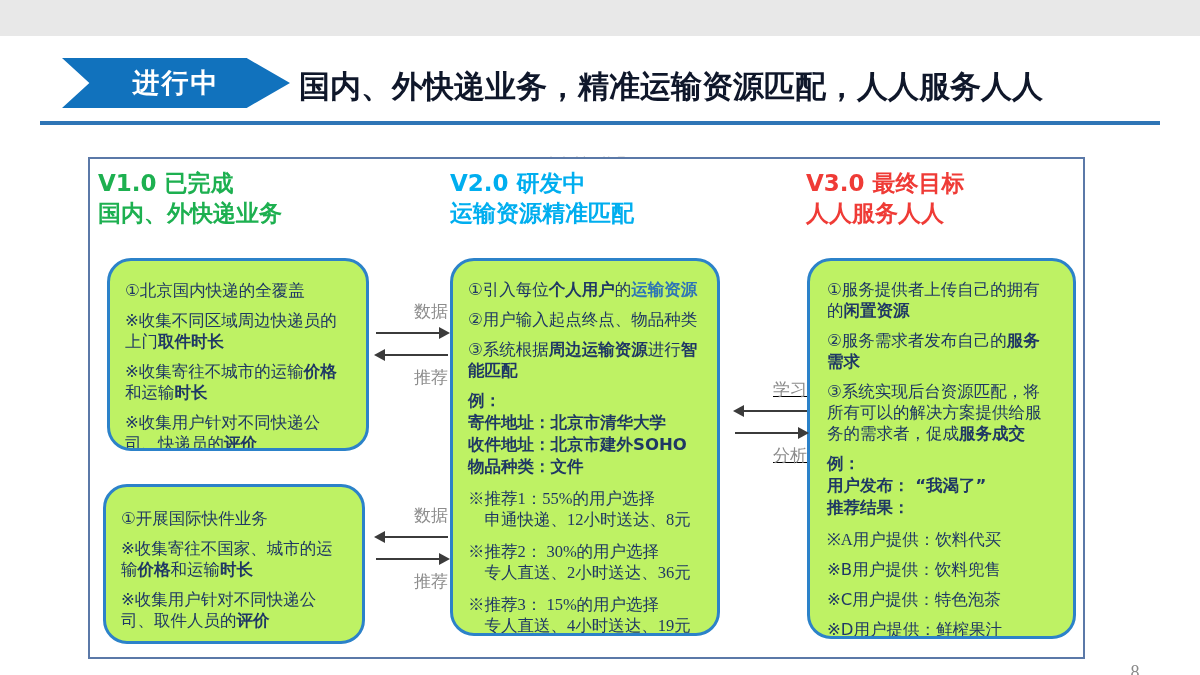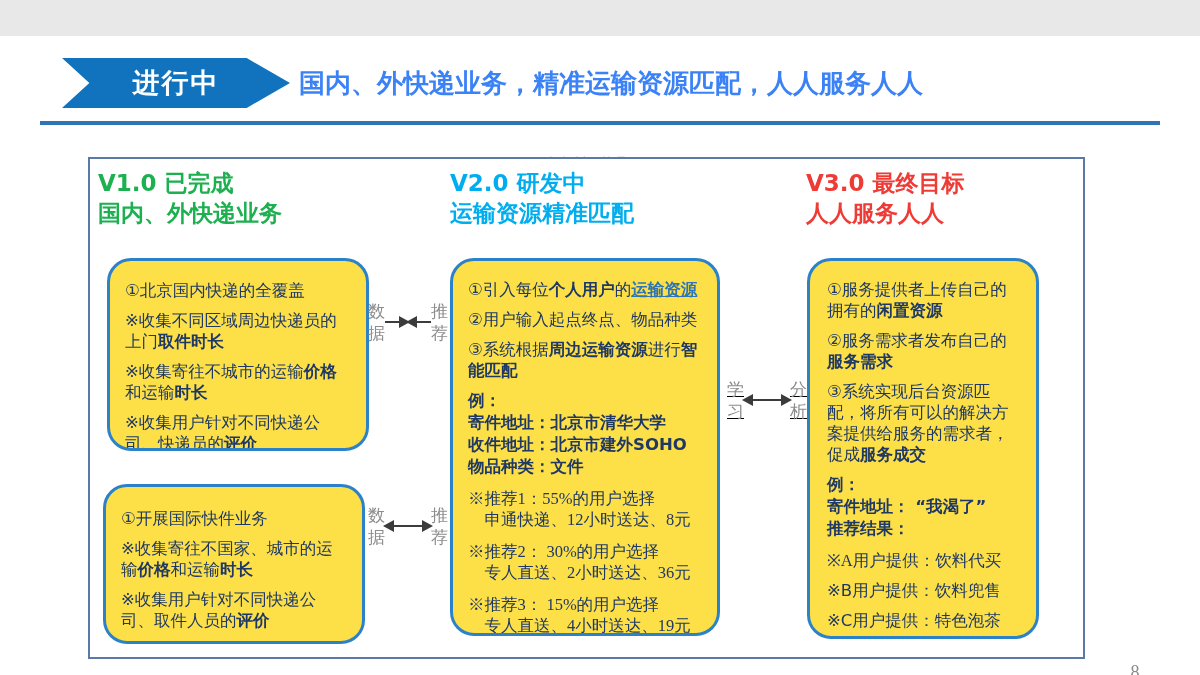--- a/index.html
+++ b/index.html
@@ -4,46 +4,46 @@
 <style>
   * { margin:0; padding:0; box-sizing:border-box; }
   body { background:#e8e8e8; font-family:"DejaVu Sans","Liberation Sans",sans-serif; }
   .slide { position:relative; width:1200px; height:675px; background:#ffffff; overflow:hidden;margin-top:36px; }
 
   
   .badge { position:absolute; left:62px; top:22px; width:228px; height:50px;
            background:#1172BD; color:#ffffff; font-size:27px; font-weight:bold;
            display:flex; align-items:center; justify-content:center; letter-spacing:2px;
            clip-path:polygon(0% 0%, 81% 0%, 100% 50%, 81% 100%, 0% 100%, 12% 50%); }
-  .title { position:absolute; left:299px; top:30px; font-size:26px; font-weight:bold; color:#3b82f6; }
+  .title { position:absolute; left:299px; top:30px; font-size:31px; font-weight:bold; color:#0f172a; }
   .rule  { position:absolute; left:40px; top:85px; width:1120px; height:4px; background:#2E75B6; }
 
   .watermark { position:absolute; left:548px; top:118px; font-size:13px; color:#9b9b9b; opacity:.9; }
 
   .outer { position:absolute; left:88px; top:121px; width:997px; height:502px;
            border:2px solid #5B79A8; background:#ffffff; }
 
   .col-title { position:absolute; top:132px; text-align:left; font-size:23px; font-weight:bold; line-height:30px; }
   .ct-v1 { left:98px;  width:250px; color:#1DB050; }
   .ct-v2 { left:450px; width:270px; color:#00AEEF; }
   .ct-v3 { left:806px; width:272px; color:#EF3B36; }
 
-  .bx { position:absolute; border:3px solid #2C82C9; border-radius:24px; background:#fde047;
+  .bx { position:absolute; border:3px solid #2C82C9; border-radius:24px; background:#bef264;
         color:#1F3864; font-size:16.5px; line-height:21px; overflow:hidden; }
   .bx-v1a { left:107px; top:222px; width:262px; height:193px; padding:10px 15px; }
   .bx-v1b { left:103px; top:448px; width:262px; height:160px; padding:12px 15px; }
   .bx-v2  { left:450px; top:222px; width:270px; height:378px; padding:9px 15px; }
-  .bx-v3  { left:807px; top:222px; width:232px; height:381px; padding:9px 17px; }
+  .bx-v3  { left:807px; top:222px; width:269px; height:381px; padding:9px 17px; }
 
   .para { margin:9px 0; }
   .tight { margin:1px 0; }
   .mt { margin-top:11px; margin-bottom:2px;font-family:Liberation Serif, serif; }
   .bold { font-weight:bold; }
 
-  .conn { position:absolute; width:80px; display:flex; align-items:center; }
+  .conn { position:absolute; width:80px; display:flex; flex-direction:column; align-items:flex-end; }
   .conn-label { color:#8C8C8C; font-size:17px; line-height:22px; }
   .arrow { position:relative; height:2px; background:#3b3b3b; width:72px; margin:10px 0; }
   .arrow.right::after { content:''; position:absolute; right:-2px; top:-5px; width:0; height:0;
        border-left:11px solid #3b3b3b; border-top:6px solid transparent; border-bottom:6px solid transparent; }
   .arrow.left::before { content:''; position:absolute; left:-2px; top:-5px; width:0; height:0;
        border-right:11px solid #3b3b3b; border-top:6px solid transparent; border-bottom:6px solid transparent; }
   .conn-lt { left:368px; top:264px; }
   .conn-lb { left:368px; top:468px; }
   .conn-mr { left:727px; top:342px;text-decoration:underline; }
 
@@ -81,37 +81,37 @@
       <div class="para"><span>※收集不同区域周边快递员的上门</span><span class="bold">取件时长</span></div>
       <div class="para"><span>※收集寄往不城市的运输</span><span class="bold">价格</span><span>和运输</span><span class="bold">时长</span></div>
       <div class="para"><span>※收集用户针对不同快递公司、快递员的</span><span class="bold">评价</span></div>
     </div>
   <div class="bx bx-v1b">
       <div class="para"><span>①开展国际快件业务</span></div>
       <div class="para"><span>※收集寄往不国家、城市的运输</span><span class="bold">价格</span><span>和运输</span><span class="bold">时长</span></div>
       <div class="para"><span>※收集用户针对不同快递公司、取件人员的</span><span class="bold">评价</span></div>
     </div>
   <div class="bx bx-v2">
-      <div class="para"><span>①引入每位</span><span class="bold">个人用户</span><span>的</span><span class="bold" style="color: rgb(46, 117, 182); text-decoration: underline;">运输资源</span></div>
+      <div class="para"><span>①引入每位</span><span class="bold">个人用户</span><span>的</span><span class="bold" style="color: rgb(46, 117, 182);">运输资源</span></div>
       <div class="para"><span>②用户输入起点终点、物品种类</span></div>
       <div class="para"><span>③系统根据</span><span class="bold">周边运输资源</span><span>进行</span><span class="bold">智能匹配</span></div>
       <div class="para tight"><span class="bold">例：</span></div>
       <div class="para tight"><span class="bold">寄件地址：北京市清华大学</span></div>
       <div class="para tight"><span class="bold">收件地址：北京市建外SOHO</span></div>
       <div class="para tight"><span class="bold">物品种类：文件</span></div>
       <div class="para mt"><span>※推荐1：55%的用户选择</span><br><span>　申通快递、12小时送达、8元</span></div>
       <div class="para mt"><span>※推荐2： 30%的用户选择</span><br><span>　专人直送、2小时送达、36元</span></div>
       <div class="para mt"><span>※推荐3： 15%的用户选择</span><br><span>　专人直送、4小时送达、19元</span></div>
     </div>
   <div class="bx bx-v3">
       <div class="para"><span>①服务提供者上传自己的拥有的</span><span class="bold">闲置资源</span></div>
       <div class="para"><span>②服务需求者发布自己的</span><span class="bold">服务需求</span></div>
       <div class="para"><span>③系统实现后台资源匹配，将所有可以的解决方案提供给服务的需求者，促成</span><span class="bold">服务成交</span></div>
       <div class="para tight"><span class="bold">例：</span></div>
-      <div class="para tight"><span class="bold">寄件地址： “我渴了”</span></div>
+      <div class="para tight"><span class="bold">用户发布： “我渴了”</span></div>
       <div class="para tight"><span class="bold">推荐结果：</span></div>
       <div class="para mt"><span>※A用户提供：饮料代买</span></div>
       <div class="para"><span>※B用户提供：饮料兜售</span></div>
       <div class="para"><span>※C用户提供：特色泡茶</span></div>
       <div class="para"><span>※D用户提供：鲜榨果汁</span></div>
     </div>
 
   <div class="conn conn-lt">
     <div class="conn-label">数据</div>
     <div class="arrow right"></div>

